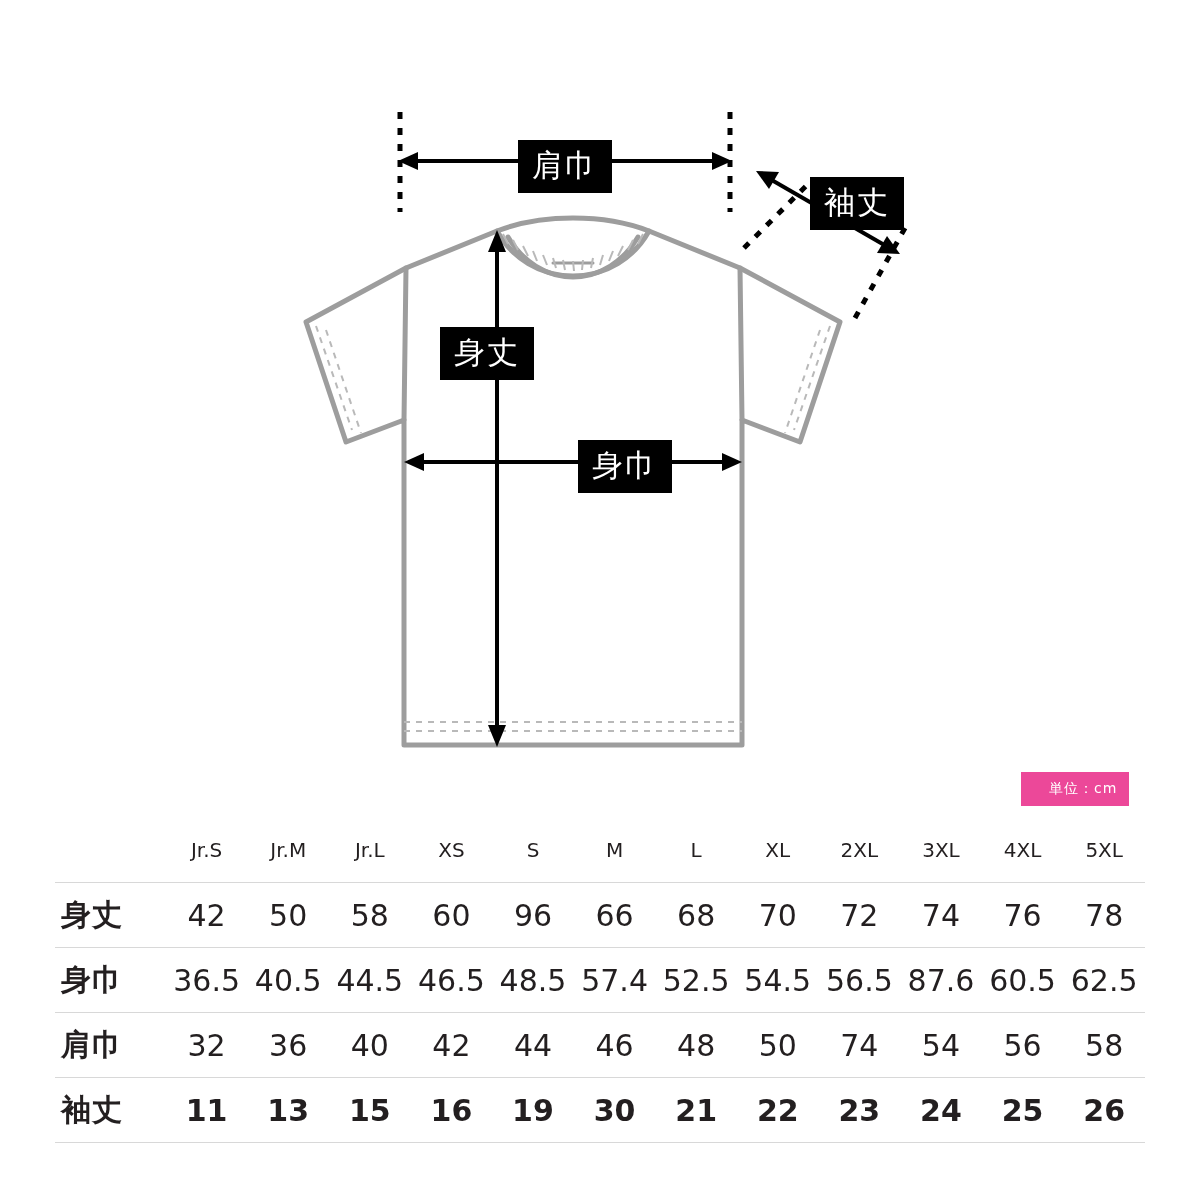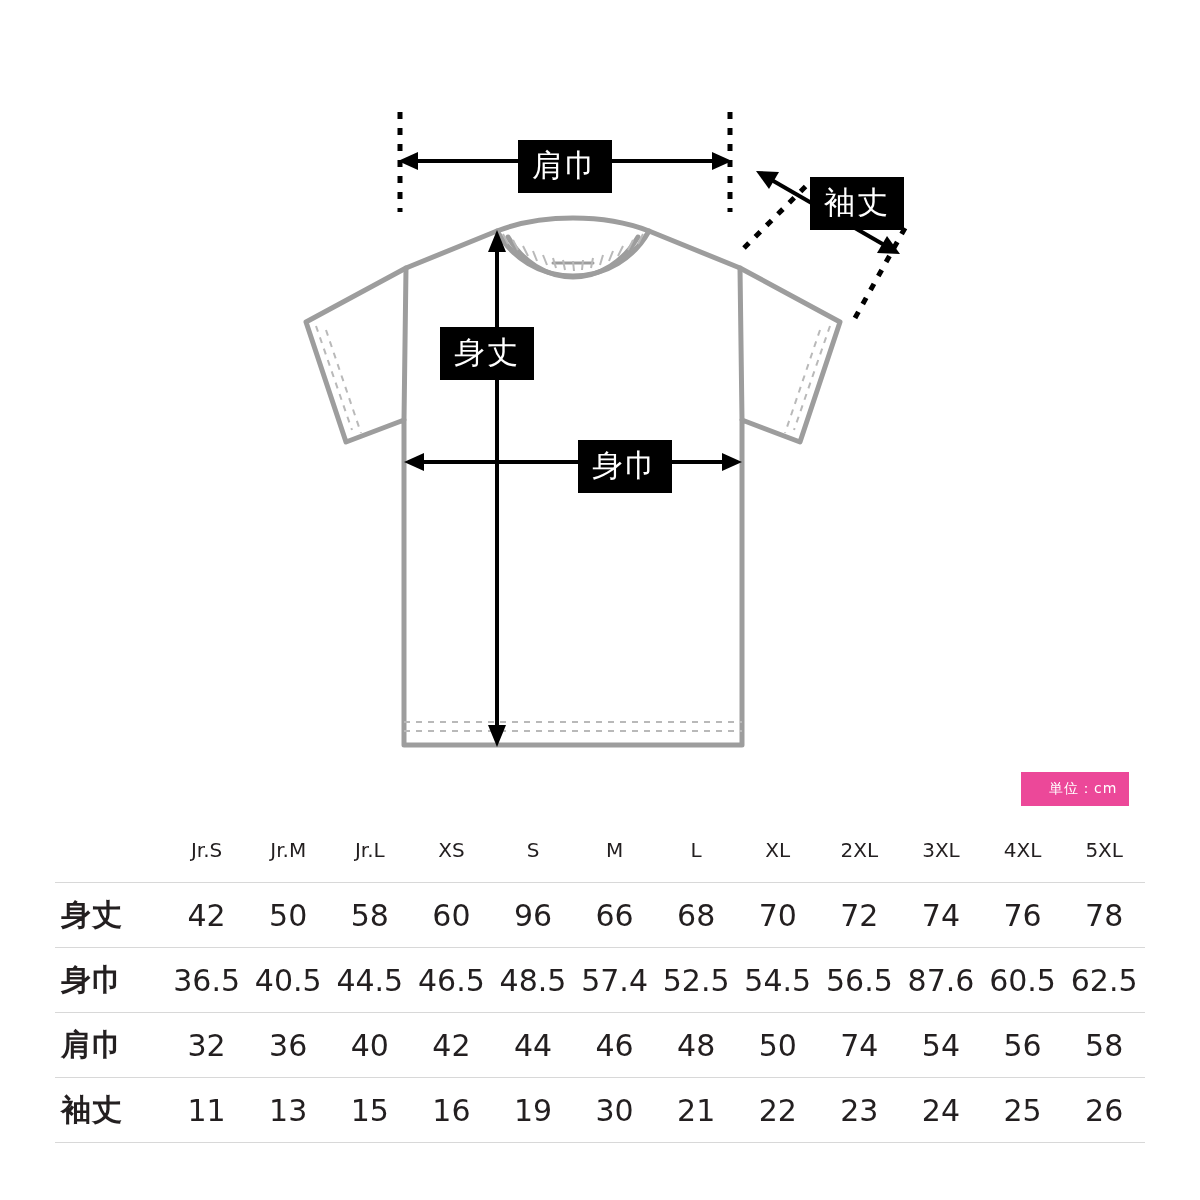--- a/index.html
+++ b/index.html
@@ -96,20 +96,21 @@
   #size-table thead th {
     font-size: 20px;
     font-weight: 400;
     border-bottom: 1px solid #d8d8d8;
   }
   #size-table tbody td {
     border-bottom: 1px solid #d8d8d8;
   }
   #size-table tbody tr:last-child td {
     border-bottom: 1px solid #d8d8d8;
+    font-weight: bold;
   }
   .row-head {
     font-weight: 700 !important;
     font-size: 30px !important;
     text-align: left !important;
     padding-left: 6px !important;
     letter-spacing: 1px;
     white-space: nowrap;
   }
   .col-head-blank {

